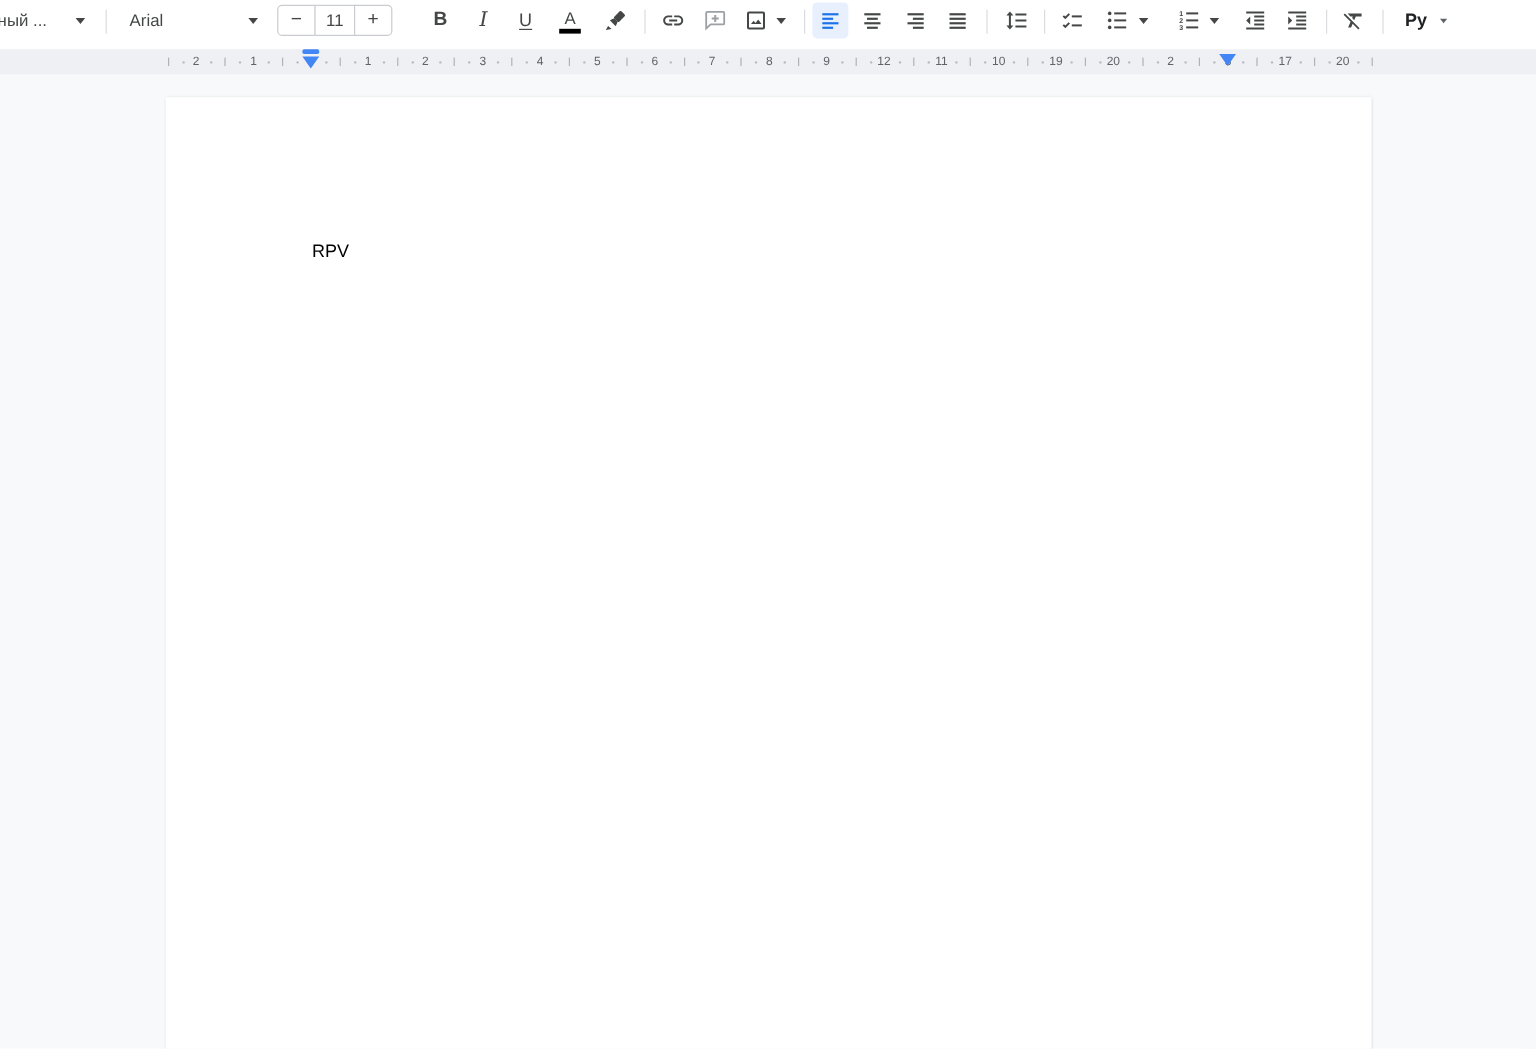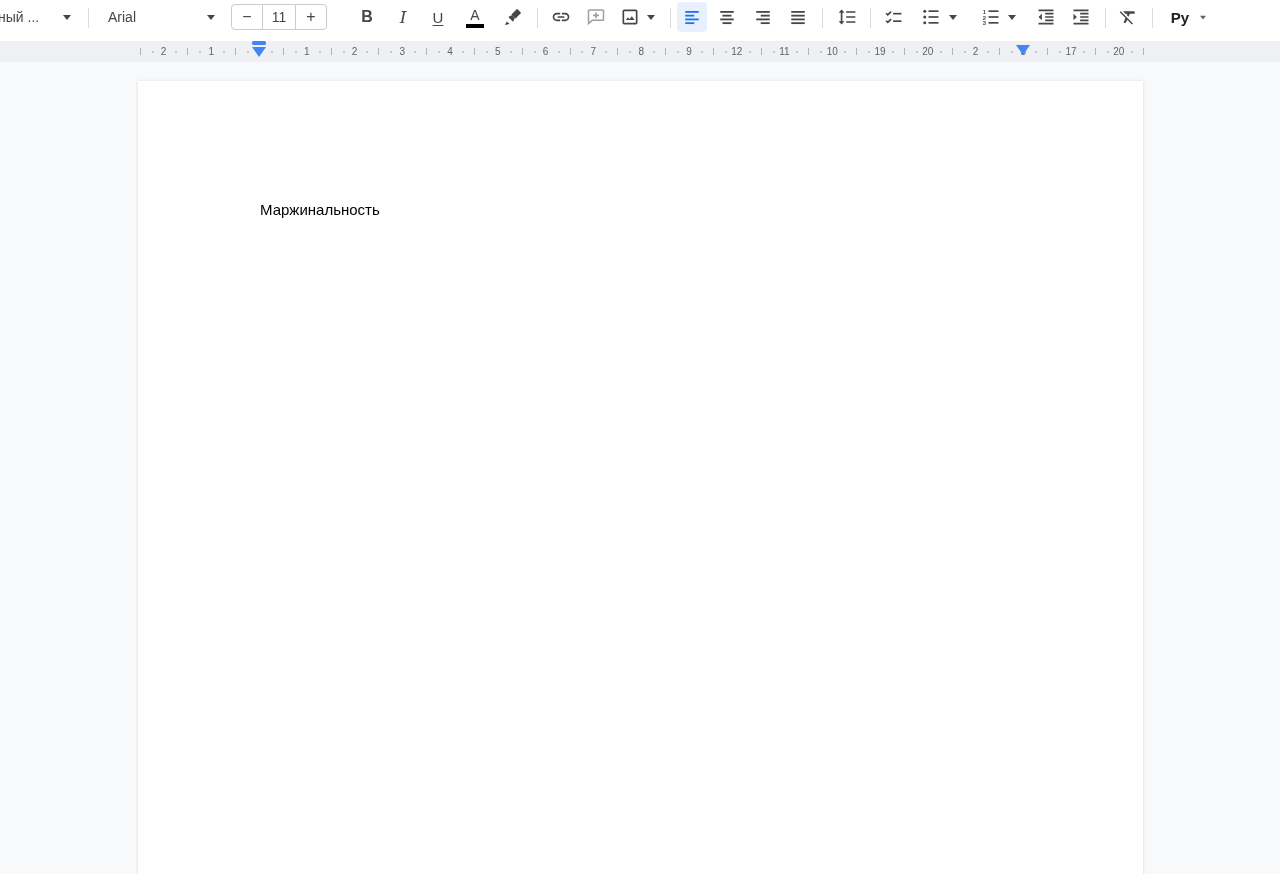--- a/index.html
+++ b/index.html
@@ -419,16 +419,16 @@
     <span class="ruler-dot" style="left: 1130.8px;"></span>
     <span class="ruler-tick" style="left: 1142.74px;"></span>
     <span class="ind-bar" style="left: 259px;"></span>
     <span class="ind-tri left-tri" style="left: 259px;"></span>
     <span class="ind-tri right-tri" style="left: 1023.32px;"></span>
   </div>
 
 <div class="canvas">
   <div class="page">
     <div class="doc-content">
-        <div class="doc-line">Маржинальность</div>
+        <div class="doc-line">RPV</div>
       </div>
   </div>
 </div>
 
 </body></html>

